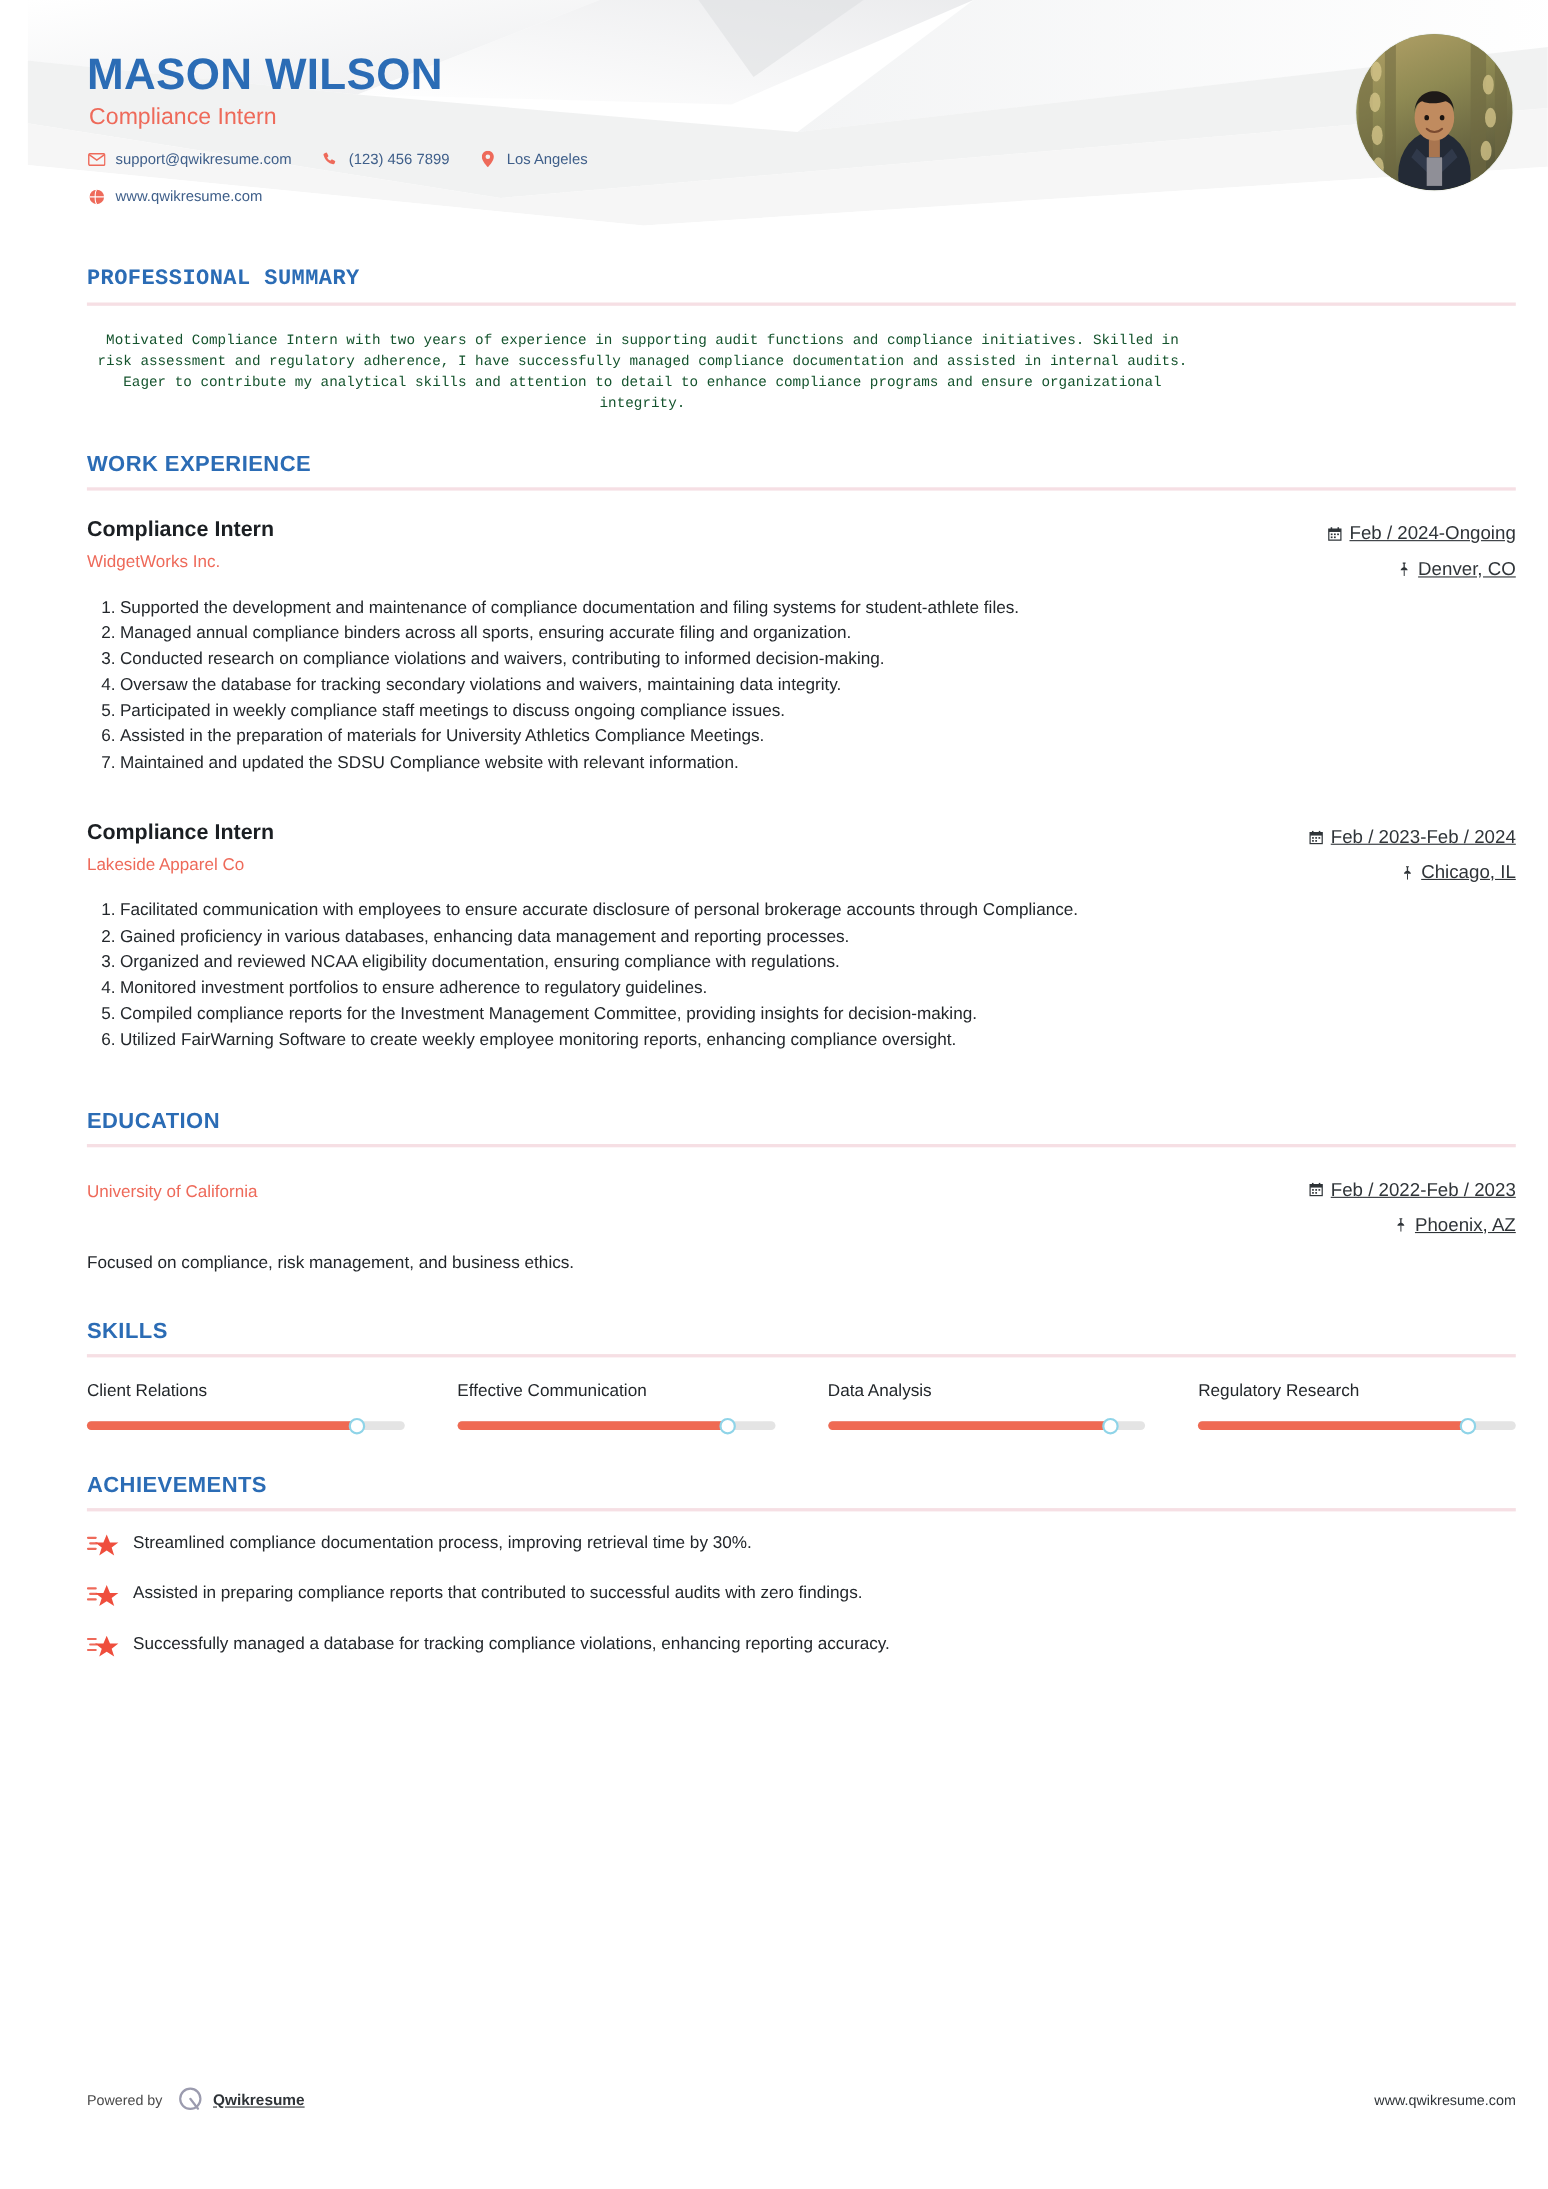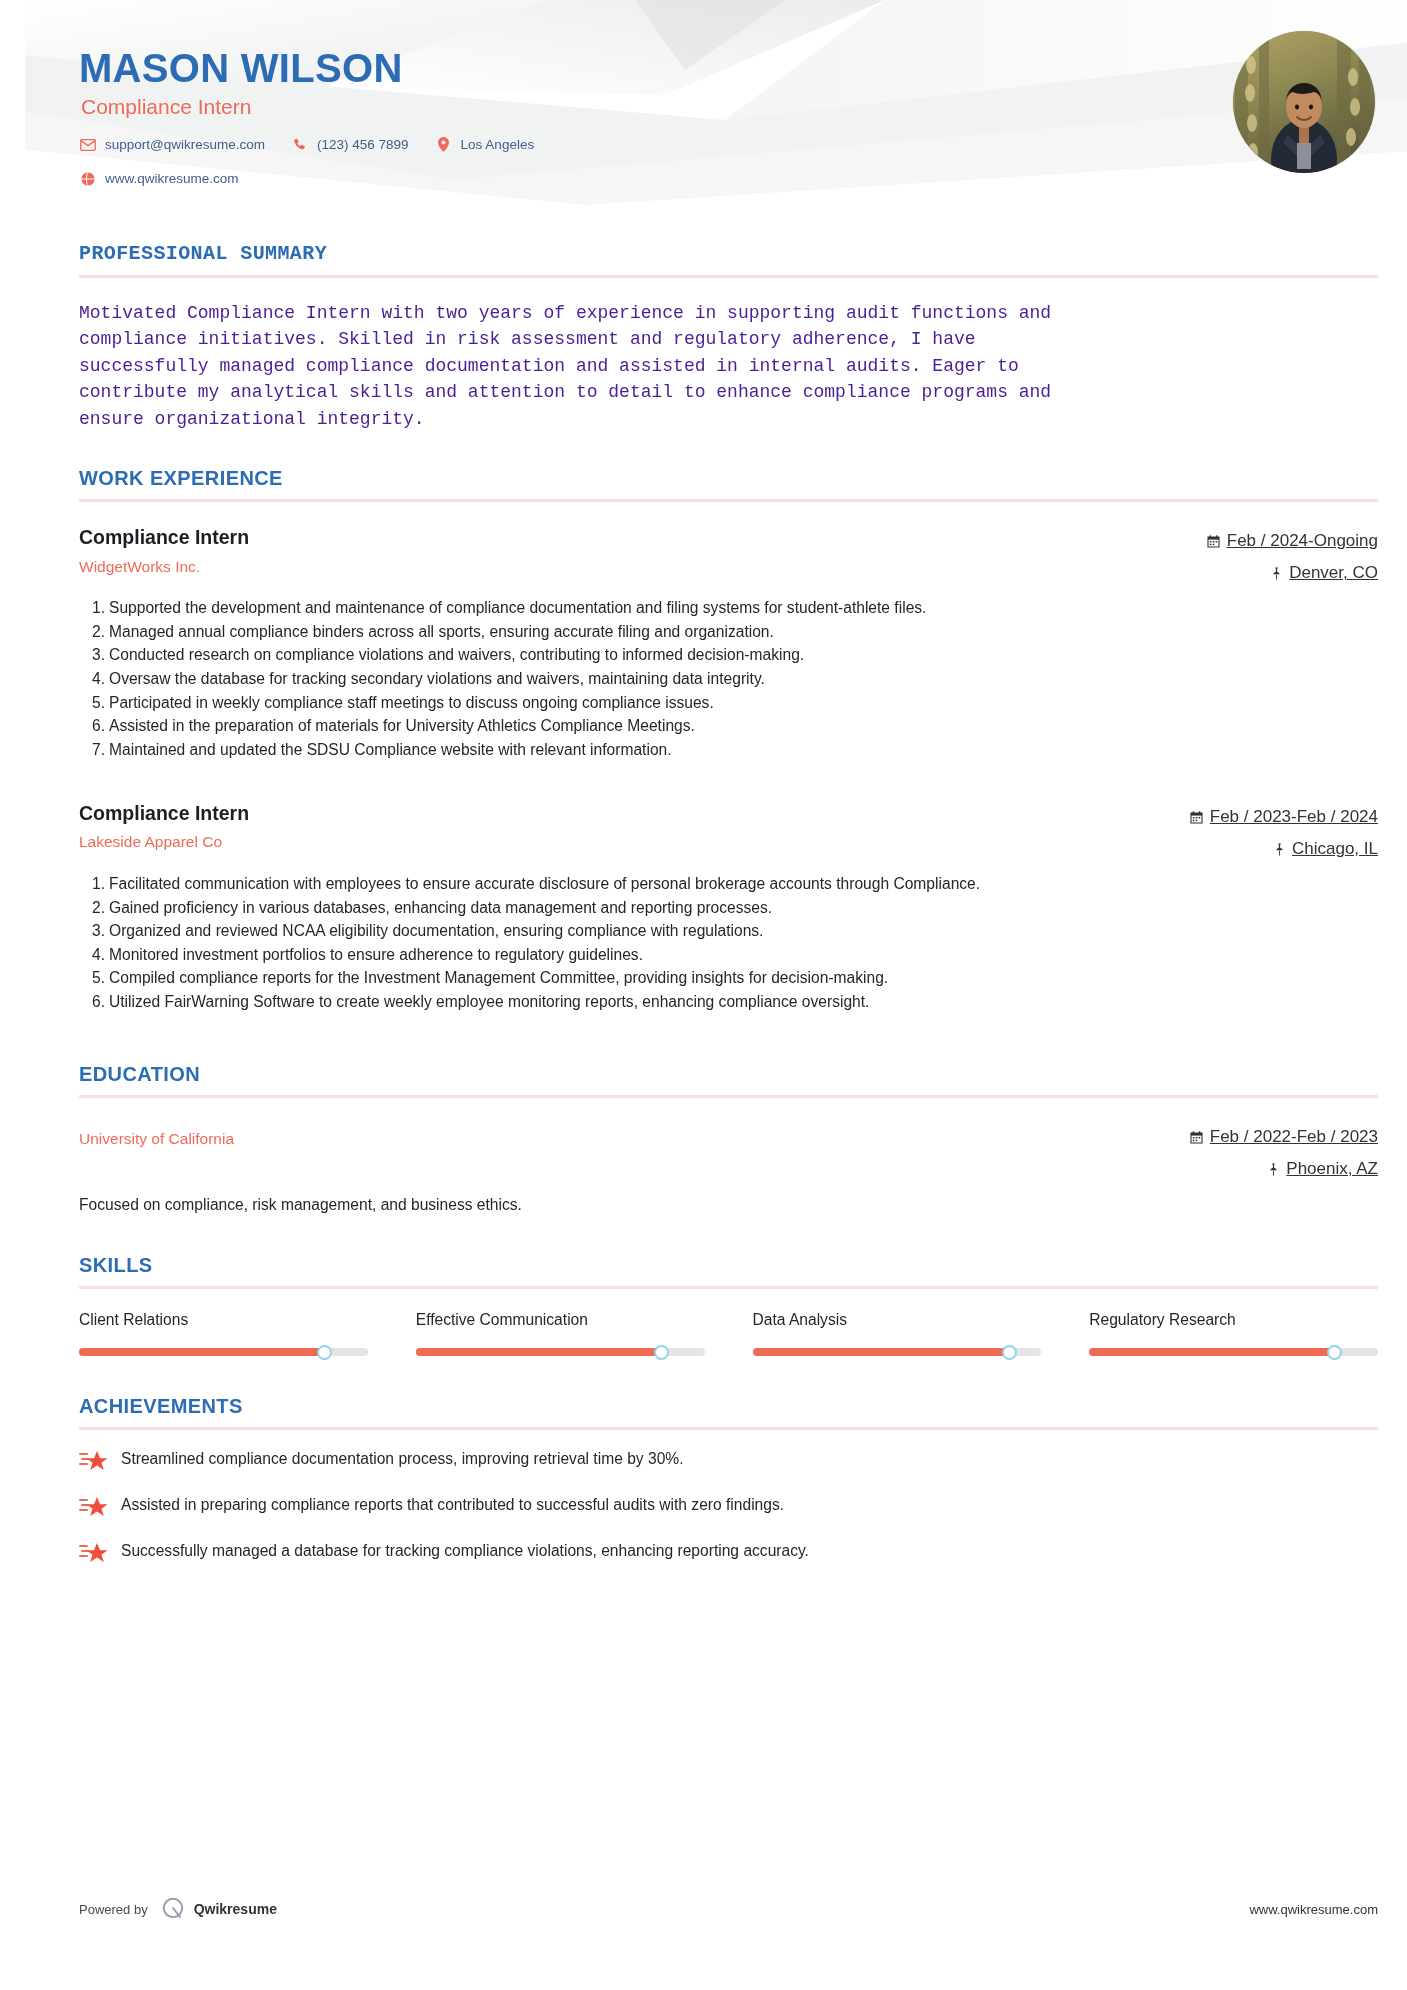--- a/index.html
+++ b/index.html
@@ -126,24 +126,25 @@
 
   .section-rule {
     height: 3px;
     background: #f6dfe4;
     margin-top: 11px;
     width: 100%;
   }
 
   .summary-text {
     margin-top: 22px;
-    font-size: 18px;
+    font-size: 13px;
     line-height: 1.47;
-    color: #4c1d95;
+    color: #14532d;
     max-width: 1010px;
+    text-align: center;
   }
 
   
   .entry { position: relative; }
 
   .entry-head {
     display: flex;
     justify-content: space-between;
     align-items: flex-start;
   }
@@ -301,20 +302,21 @@
     font-size: 13px;
     color: #4a4a4a;
   }
   .powered .pw-label { margin-right: 12px; }
   .powered .pw-logo { margin-right: 8px; display: inline-flex; }
   .powered .pw-logo svg { display: block; }
   .powered .pw-brand {
     font-size: 14px;
     font-weight: bold;
     color: #2f3438;
+    text-decoration: underline;
     text-align: center;
   }
   .footer-url {
     font-size: 13px;
     color: #2f3438;
   }
 
   .mt-work { margin-top: 36px; }
   .mt-entry2 { margin-top: 42px; }
   .mt-edu { margin-top: 52px; }

